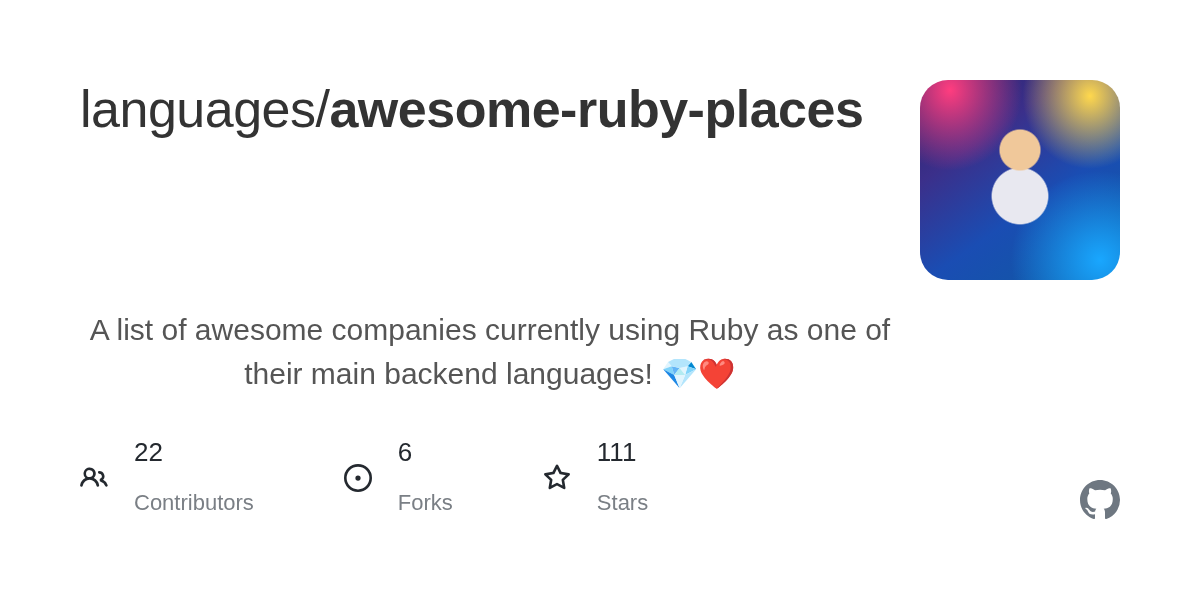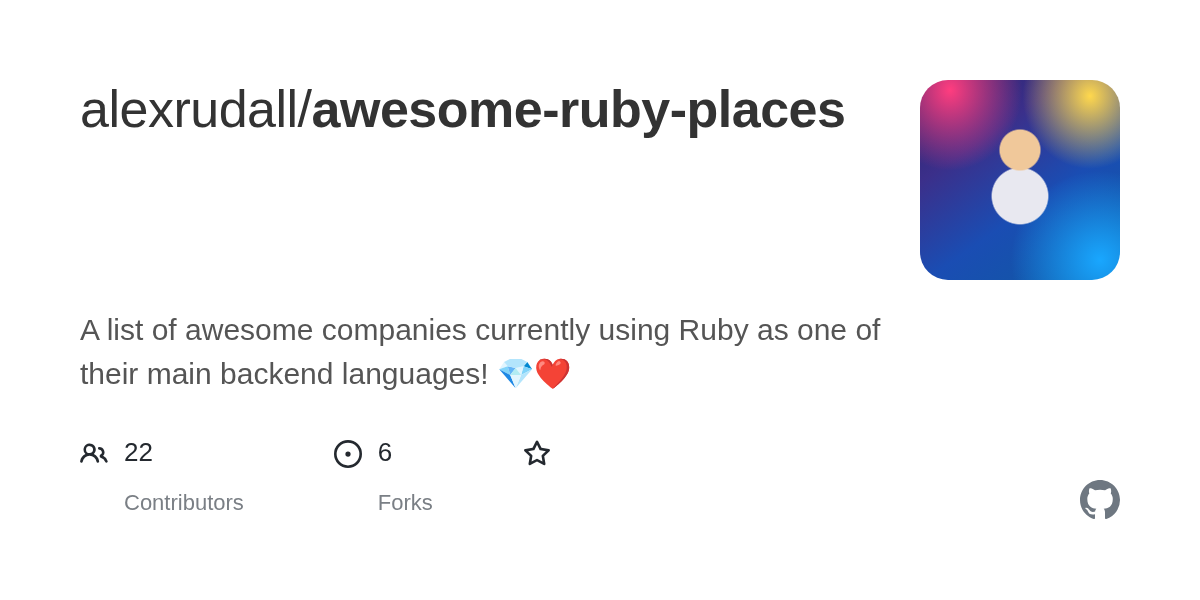--- a/index.html
+++ b/index.html
@@ -48,31 +48,32 @@
         radial-gradient(ellipse at 90% 90%, #19a7ff 0%, transparent 35%),
         linear-gradient(145deg, #2a216a 0%, #3b2f8a 30%, #1a4db3 60%, #0e5aa0 100%);
       overflow: hidden;
     }
     .description {
       font-size: 30px;
       line-height: 1.45;
       color: #555;
       max-width: 820px;
       font-weight: 400;
+      text-align: center;
     }
     .stats-row {
       display: flex;
       gap: 90px;
       margin-top: auto;
       padding-bottom: 4px;
     }
     .stat {
       display: flex;
-      align-items: flex-start;
-      gap: 16px;
+      align-items: center;
+      gap: 26px;
     }
     .stat-icon {
       width: 28px;
       height: 28px;
       margin-top: 2px;
       color: #24292f;
       flex-shrink: 0;
     }
     .stat-icon svg { display: block; }
     .stat-text { display: flex; flex-direction: column; }
@@ -97,21 +98,21 @@
     }
   </style>
 </head>
 <body>
 
 <div class="container">
 
   <div class="header-row">
     <div class="title-block">
       <h1 class="repo-title">
-        <span class="owner">alexrudall</span><span class="slash">/</span><span class="name1">awesome</span><span class="name2">-</span><span class="name2">ruby-places</span>
+        <span class="owner">languages</span><span class="slash">/</span><span class="name1">awesome</span><span class="name2">-</span><span class="name2">ruby-places</span>
       </h1>
     </div>
     <div class="avatar"></div>
   </div>
 
   <p class="description">A list of awesome companies currently using Ruby as one of their main backend languages! 💎❤️</p>
 
   <div class="stats-row">
 
     <div class="stat">
@@ -138,20 +139,24 @@
         <span class="stat-label">Forks</span>
       </span>
     </div>
 
     <div class="stat">
       <span class="stat-icon">
         <svg viewBox="0 0 16 16" width="28" height="28" fill="currentColor">
             <path d="M8 .25a.75.75 0 0 1 .673.418l1.882 3.815 4.21.612a.75.75 0 0 1 .416 1.279l-3.046 2.97.719 4.192a.751.751 0 0 1-1.088.791L8 12.347l-3.766 1.98a.75.75 0 0 1-1.088-.79l.72-4.194L.818 6.374a.75.75 0 0 1 .416-1.28l4.21-.611L7.327.668A.75.75 0 0 1 8 .25Zm0 2.445L6.615 5.5a.75.75 0 0 1-.564.41l-3.097.45 2.24 2.184a.75.75 0 0 1 .216.664l-.528 3.084 2.769-1.456a.75.75 0 0 1 .698 0l2.77 1.456-.53-3.084a.75.75 0 0 1 .216-.664l2.24-2.183-3.096-.45a.75.75 0 0 1-.564-.41L8 2.694Z"></path>
           </svg>
       </span>
+      <span class="stat-text">
+        <span class="stat-value">111</span>
+        <span class="stat-label">Stars</span>
+      </span>
     </div>
 
 
   </div>
 
   <span class="gh-logo">
     <svg viewBox="0 0 16 16" width="40" height="40" fill="currentColor">
         <path d="M8 0C3.58 0 0 3.58 0 8c0 3.54 2.29 6.53 5.47 7.59.4.07.55-.17.55-.38 0-.19-.01-.82-.01-1.49-2.01.37-2.53-.49-2.69-.94-.09-.23-.48-.94-.82-1.13-.28-.15-.68-.52-.01-.53.63-.01 1.08.58 1.23.82.72 1.21 1.87.87 2.33.66.07-.52.28-.87.51-1.07-1.78-.2-3.64-.89-3.64-3.95 0-.87.31-1.59.82-2.15-.08-.2-.36-1.02.08-2.12 0 0 .67-.21 2.2.82.64-.18 1.32-.27 2-.27.68 0 1.36.09 2 .27 1.53-1.04 2.2-.82 2.2-.82.44 1.1.16 1.92.08 2.12.51.56.82 1.27.82 2.15 0 3.07-1.87 3.75-3.65 3.95.29.25.54.73.54 1.48 0 1.07-.01 1.93-.01 2.2 0 .21.15.46.55.38A8.013 8.013 0 0 0 16 8c0-4.42-3.58-8-8-8Z"></path>
       </svg>
   </span>

